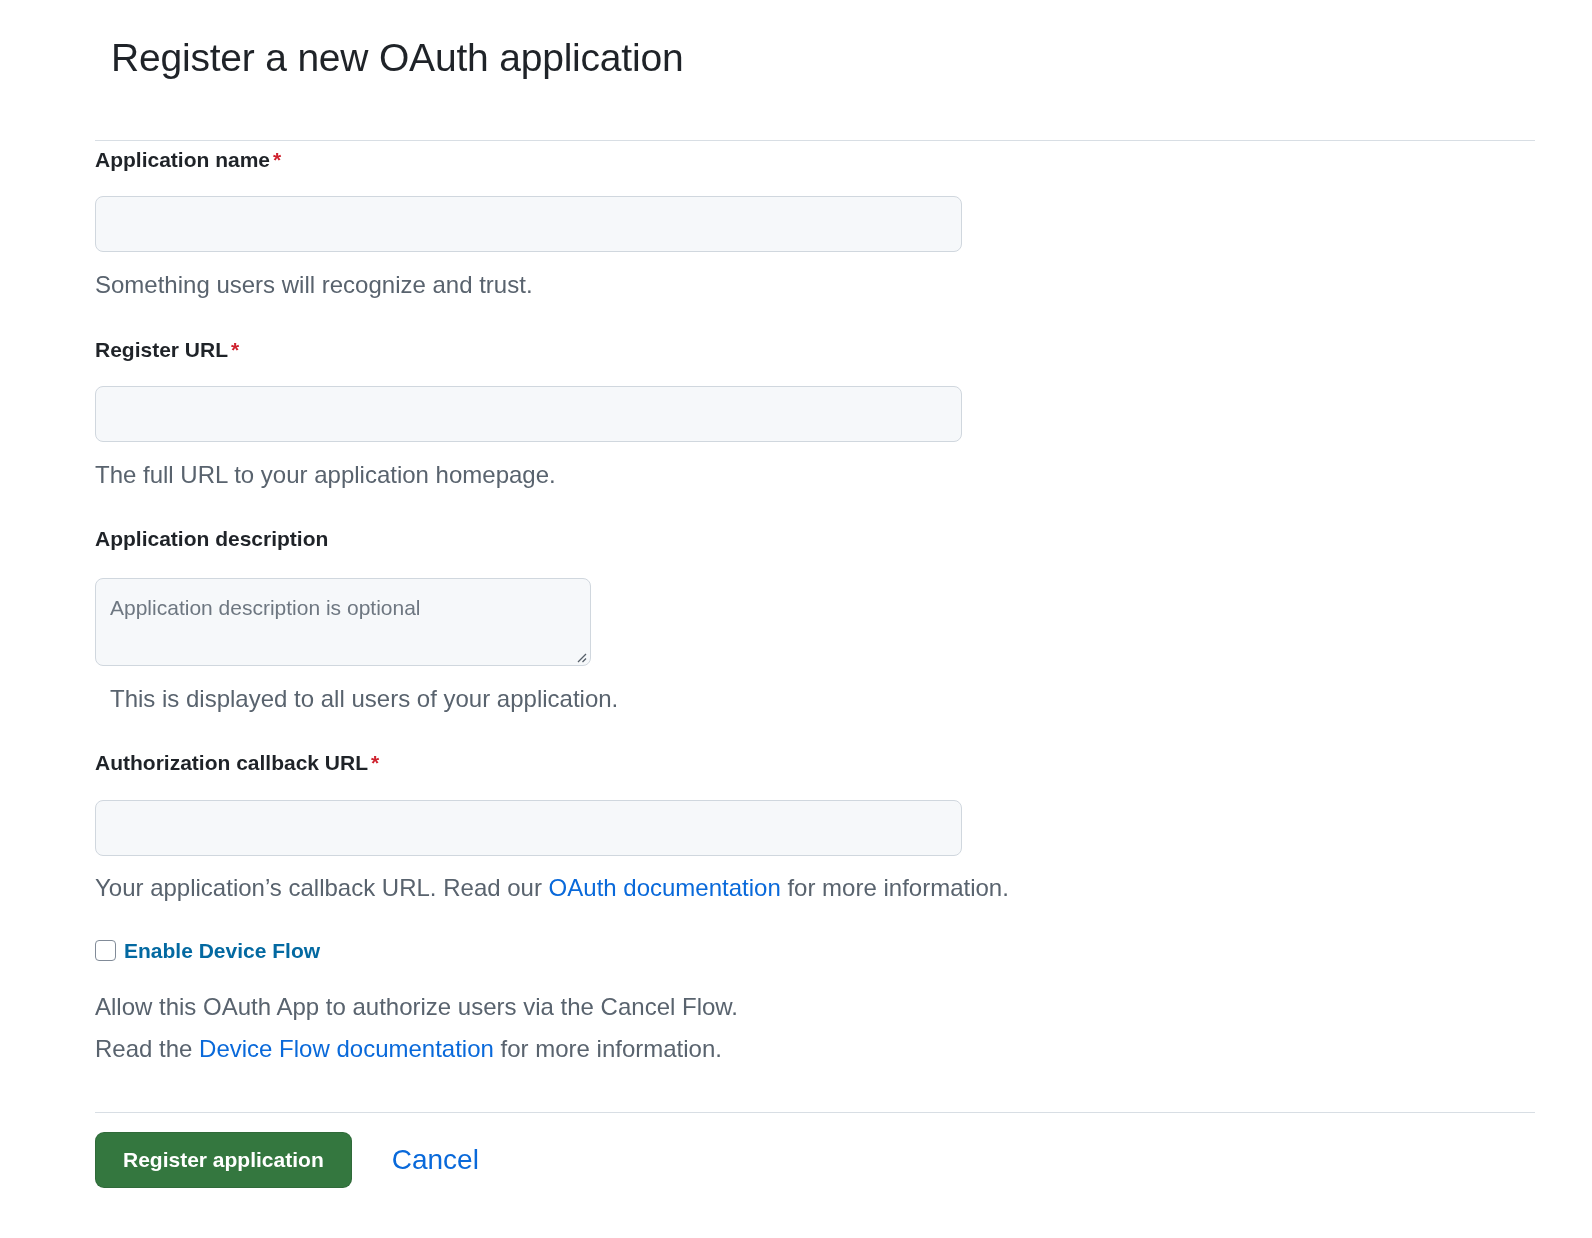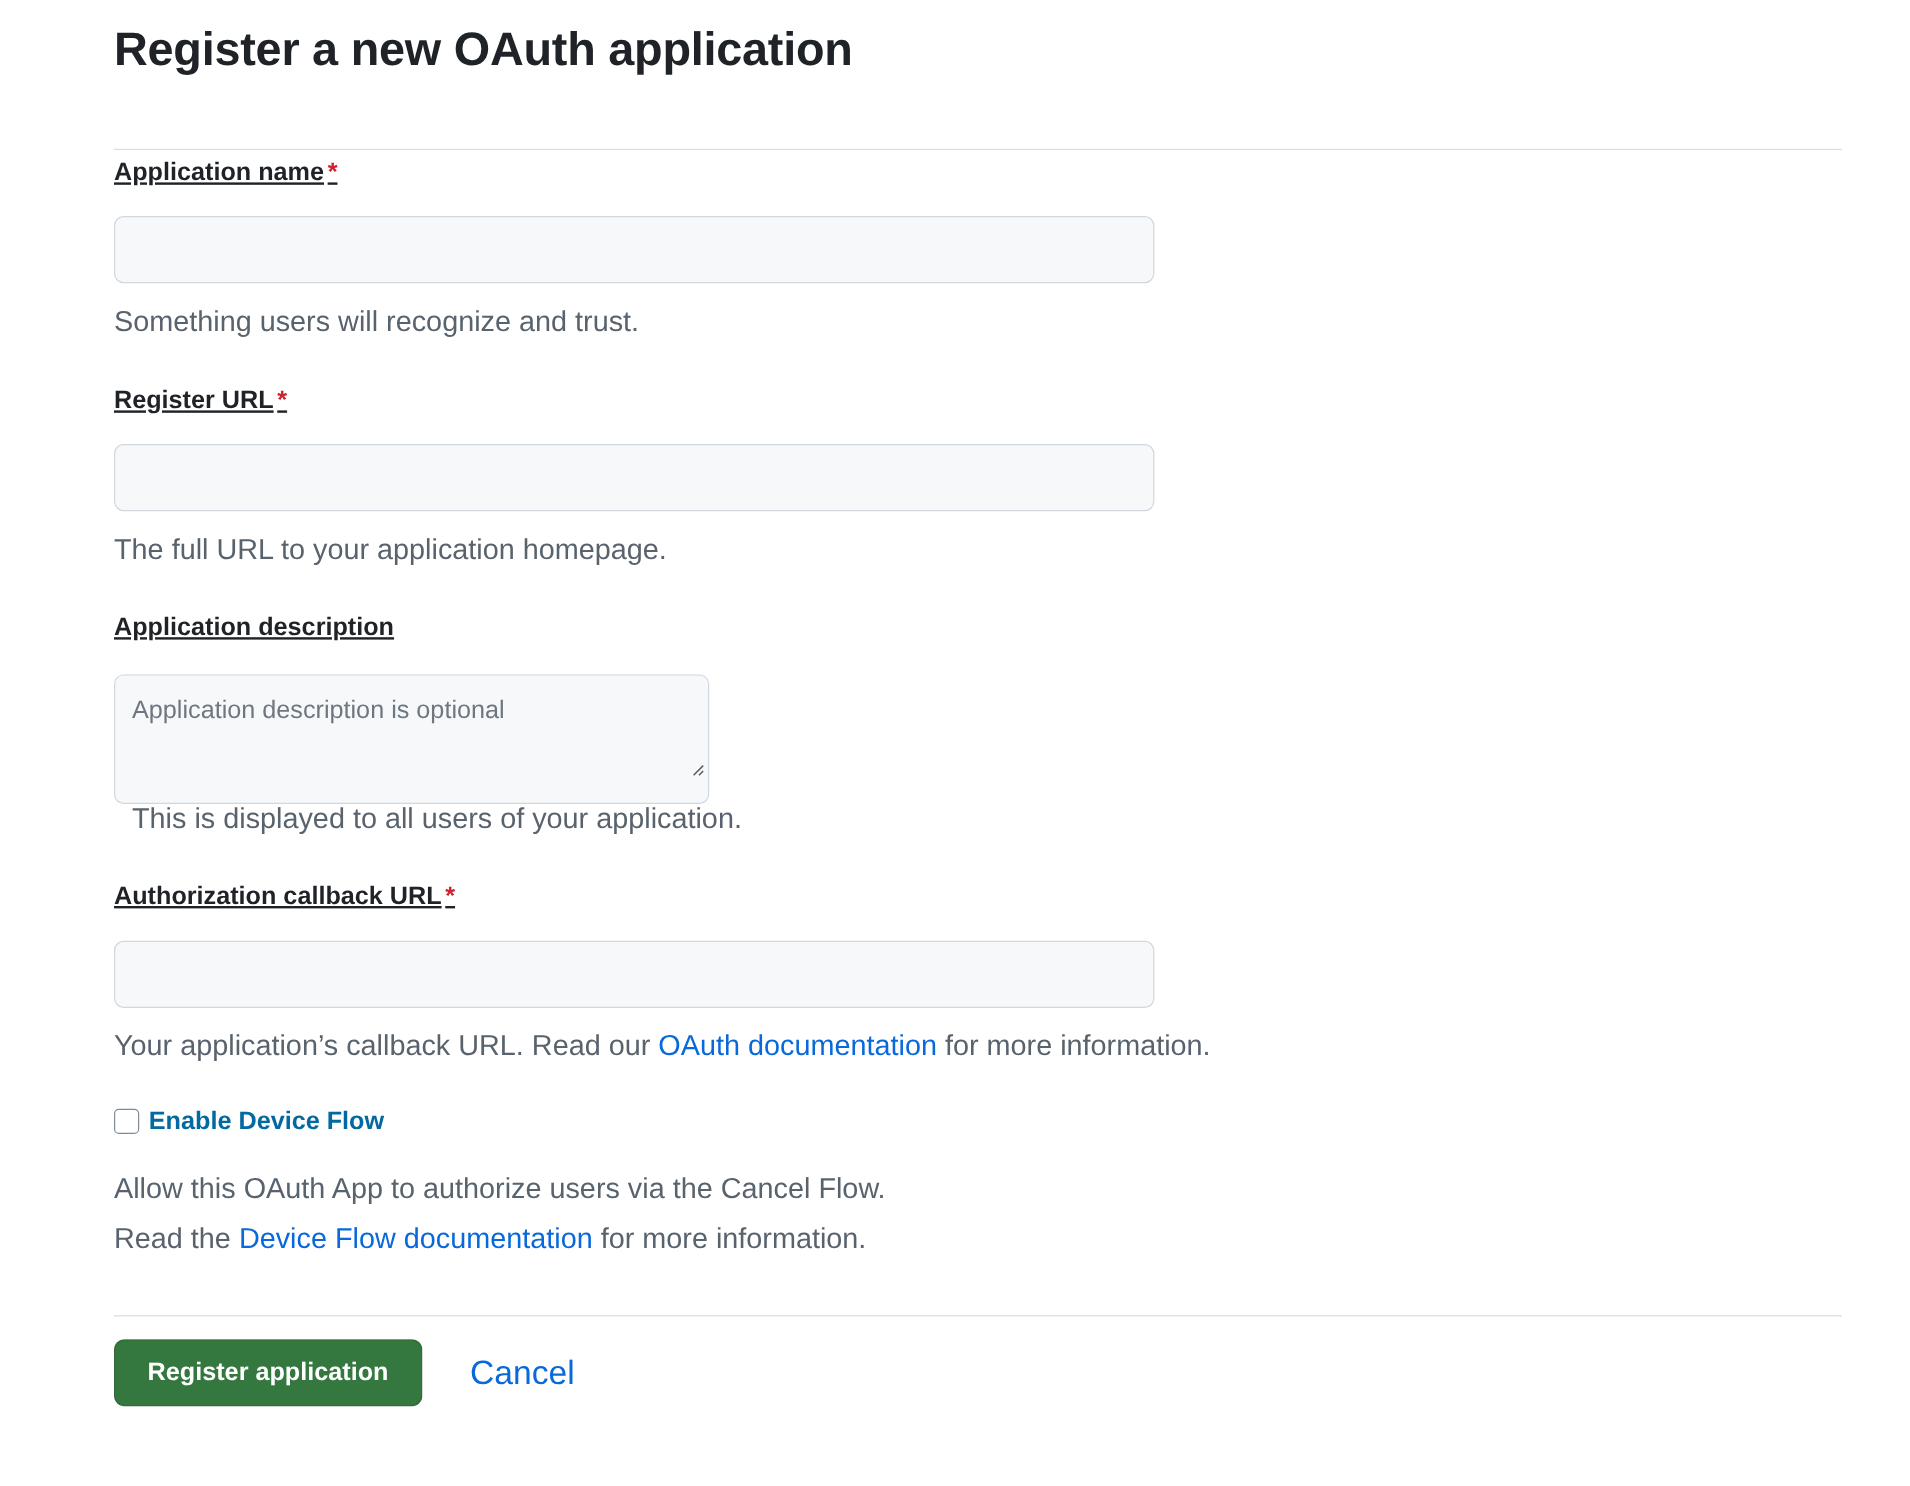--- a/index.html
+++ b/index.html
@@ -20,45 +20,44 @@
     position: relative;
     width: 1592px;
     height: 1238px;
     box-sizing: border-box;
     padding: 0 57px 0 95px;
   }
 
   
   .page-title {
     font-size: 39px;
-    font-weight: 700;
+    font-weight: 400;
     line-height: 1.25;
     letter-spacing: -0.2px;
     color: #1f2328;
-    margin: 0;
+    margin: 16px;
     padding-top: 18px;
   }
   .title-rule {
     height: 1px;
     background: #d8dee4;
     margin-top: 28px;
     margin-bottom: 0;
   }
 
   
   .field {
     margin-top: 0;
   }
   .field-label {
     font-size: 21px;
     font-weight: 700;
     line-height: 1.2;
     color: #1f2328;
     display: block;
-    text-decoration: underline;
   }
   .req-star {
     color: #cf222e;
     font-weight: 700;
     font-size: 21px;
     margin-left: 3px;
   }
   .text-input {
     display: block;
     box-sizing: border-box;
@@ -77,21 +76,21 @@
 
   .textarea-wrap {
     position: relative;
     width: 496px;
     height: 88px;
   }
   .text-area {
     display: block;
     box-sizing: border-box;
     width: 496px;
-    height: 108px;
+    height: 88px;
     background: #f6f8fa;
     border: 1px solid #d0d7de;
     border-radius: 8px;
     outline: none;
     resize: none;
     overflow: hidden;
     font-family: "Liberation Sans", sans-serif;
     font-size: 21px;
     line-height: 1.4;
     color: #4d7c0f;

